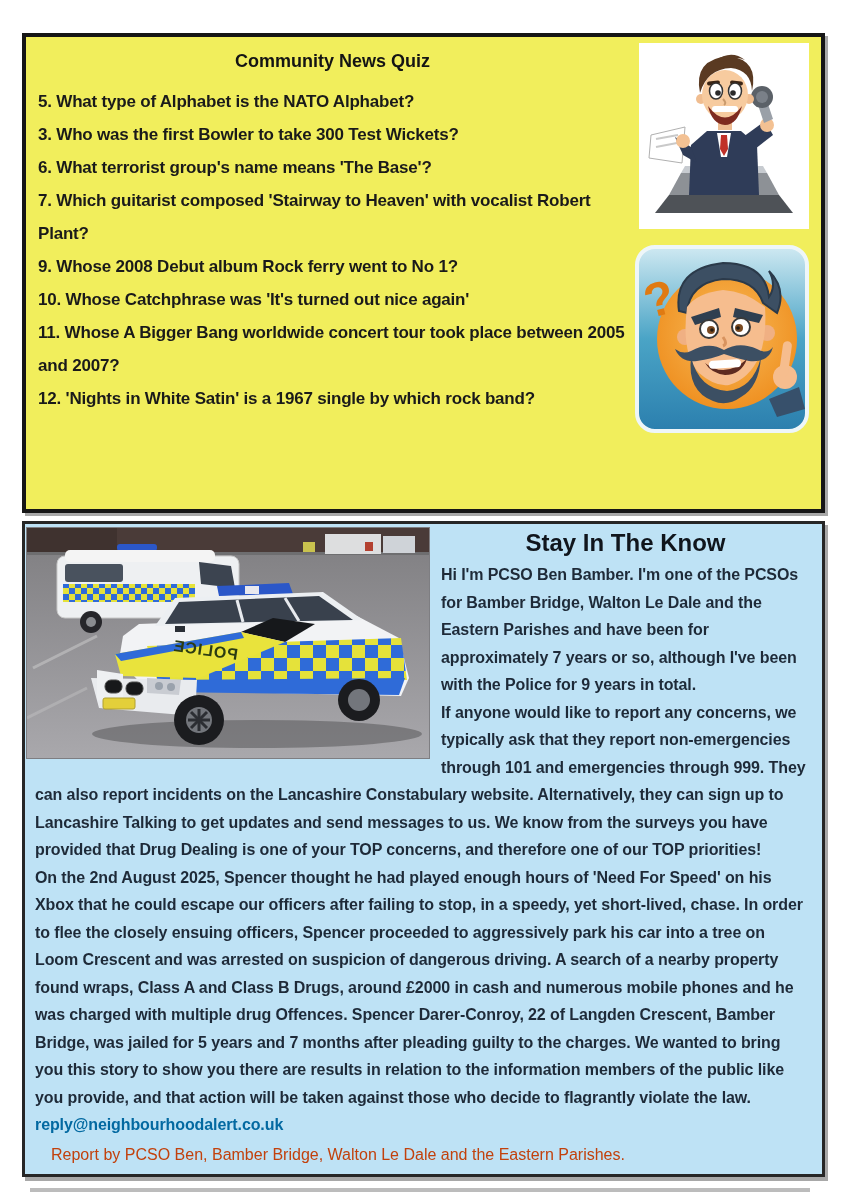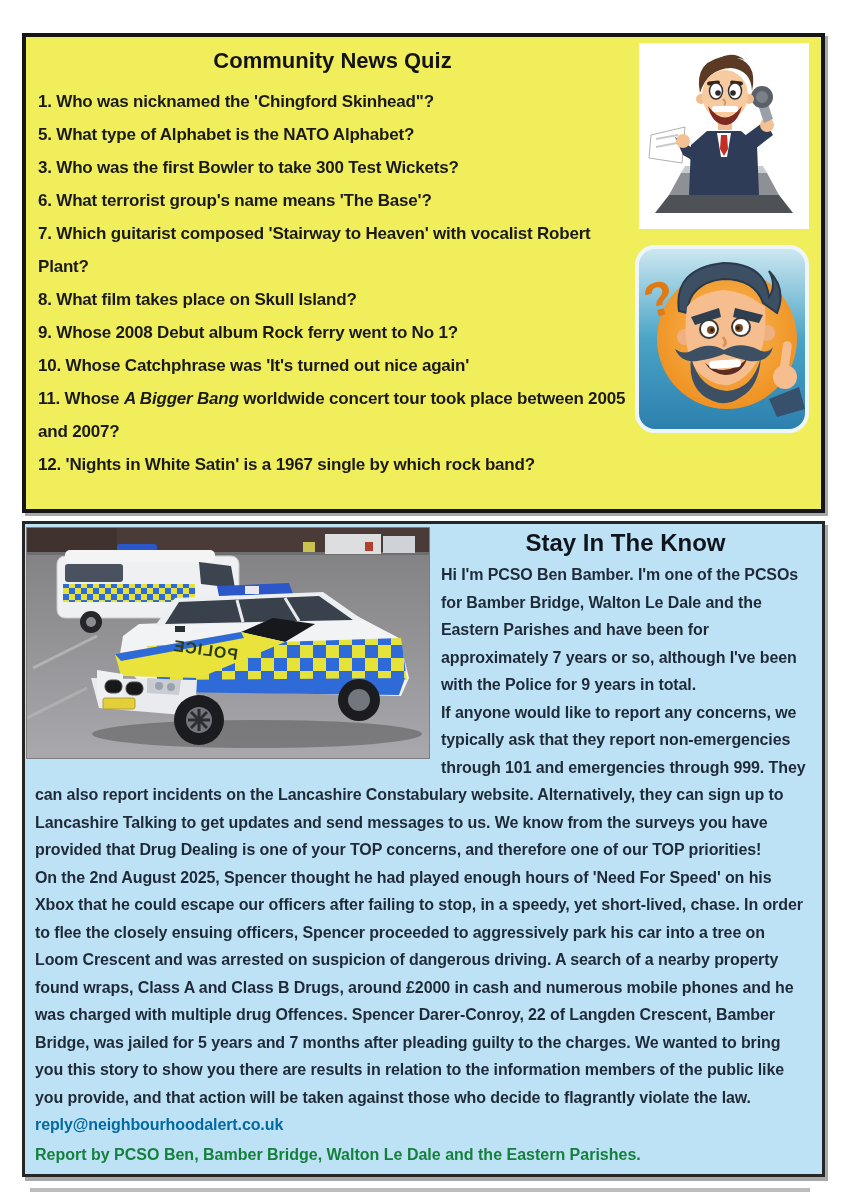--- a/index.html
+++ b/index.html
@@ -6,33 +6,33 @@
   .page{position:relative;width:847px;height:1198px;background:#ffffff;overflow:hidden;
         font-family:"Liberation Sans","DejaVu Sans",sans-serif;}
   
   .quiz-box{position:absolute;left:22px;top:33px;width:803px;height:480px;box-sizing:border-box;
             background:#F1EE5C;border:4px solid #161616;box-shadow:3px 3px 0 #a8a8a8;
             padding:6px 10px 0 12px;}
   .float-imgs{float:right;width:176px;margin-left:8px;}
   .fig{background:#ffffff;overflow:hidden;}
   .fig.presenter{width:170px;height:186px;margin:0 0 16px 4px;}
   .fig.quizman{width:174px;height:188px;border-radius:14px;background:transparent;}
-  .quiz-title{font-size:22px;font-weight:bold;color:#141414;text-align:center;margin:2px 0 8px 0;line-height:32px;}
+  .quiz-title{font-size:18px;font-weight:bold;color:#141414;text-align:center;margin:2px 0 8px 0;line-height:32px;}
   p.q{margin:0;font-size:17px;font-weight:bold;color:#1a1a1a;line-height:33px;letter-spacing:-0.2px;}
-  p.q .it{font-style:italic;}
+  p.q .it{}
   
   .know-box{position:absolute;left:22px;top:521px;width:803px;height:656px;box-sizing:border-box;
             background:#BEE2F5;border:3px solid #262626;box-shadow:3px 4px 0 #a8a8a8;
             padding:2px 12px 0 10px;}
   .photo{float:left;width:402px;height:230px;margin:2px 12px 4px -8px;background:#8d8c90;
          outline:1px solid #7e7e82;}
   .know-title{font-size:24px;font-weight:bold;color:#10151c;text-align:center;margin:2px 0 3px 0;line-height:30px;}
   p.body{margin:0;font-size:16px;font-weight:bold;color:#1E2A38;line-height:27.5px;letter-spacing:-0.1px;}
   .email{color:#0369a1;text-decoration:none;font-weight:bold;}
-  p.report{margin:2px 0 0 0;font-size:16px;font-weight:bold;color:#15803d;line-height:27px;}
+  p.report{margin:2px 0 0 16px;font-size:16px;font-weight:normal;color:#c2410c;line-height:27px;}
   .bottom-edge{position:absolute;left:30px;top:1188px;width:780px;height:4px;background:#bcbcbc;}
 </style>
 </head>
 <body>
 
 <div class="page">
 
   <section class="quiz-box">
     <div class="float-imgs">
       <div class="fig presenter">
@@ -125,26 +125,24 @@
           <path d="M56,112 Q52,146 78,156 Q92,162 106,152 Q124,142 126,112 Q118,144 92,146 Q64,144 56,112 Z" fill="#3c4f63"></path>
 
           <polygon points="134,154 164,142 170,164 142,172" fill="#37506b"></polygon>
           <circle cx="150" cy="132" r="12" fill="#f6bd8e"></circle>
           <rect x="146" y="96" width="9" height="36" rx="4.5" fill="#f6bd8e" transform="rotate(8 150 114)"></rect>
         </svg>
       </div>
     </div>
 
     <h1 class="quiz-title">Community News Quiz</h1>
-    <p class="q">1. Who was nicknamed the 'Chingford Skinhead"?</p>
     <p class="q">5. What type of Alphabet is the NATO Alphabet?</p>
     <p class="q">3. Who was the first Bowler to take 300 Test Wickets?</p>
     <p class="q">6. What terrorist group's name means 'The Base'?</p>
     <p class="q">7. Which guitarist composed 'Stairway to Heaven' with vocalist Robert Plant?</p>
-    <p class="q">8. What film takes place on Skull Island?</p>
     <p class="q">9. Whose 2008 Debut album Rock ferry went to No 1?</p>
     <p class="q">10. Whose Catchphrase was 'It's turned out nice again'</p>
     <p class="q"><span>11. Whose </span><span class="it">A Bigger Bang</span><span> worldwide concert tour took place between 2005 and 2007?</span></p>
     <p class="q">12. 'Nights in White Satin' is a 1967 single by which rock band?</p>
   </section>
 
   <section class="know-box">
     <div class="photo">
       <svg width="402" height="230" viewBox="0 0 402 230">
         <defs>

